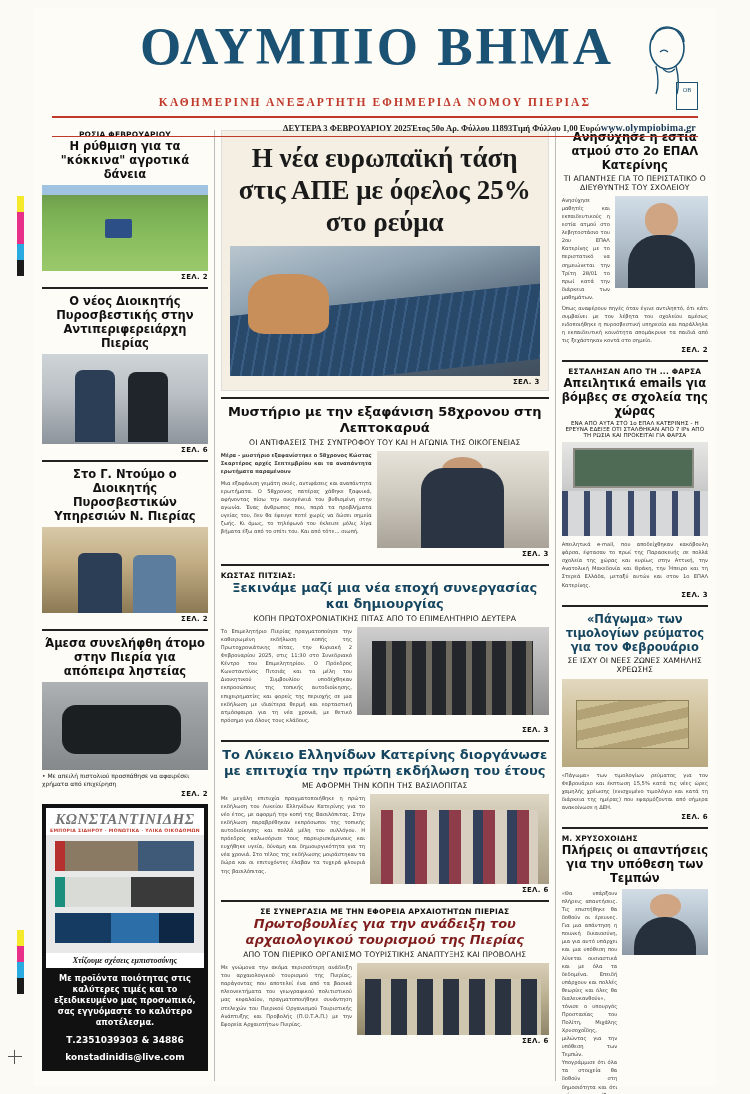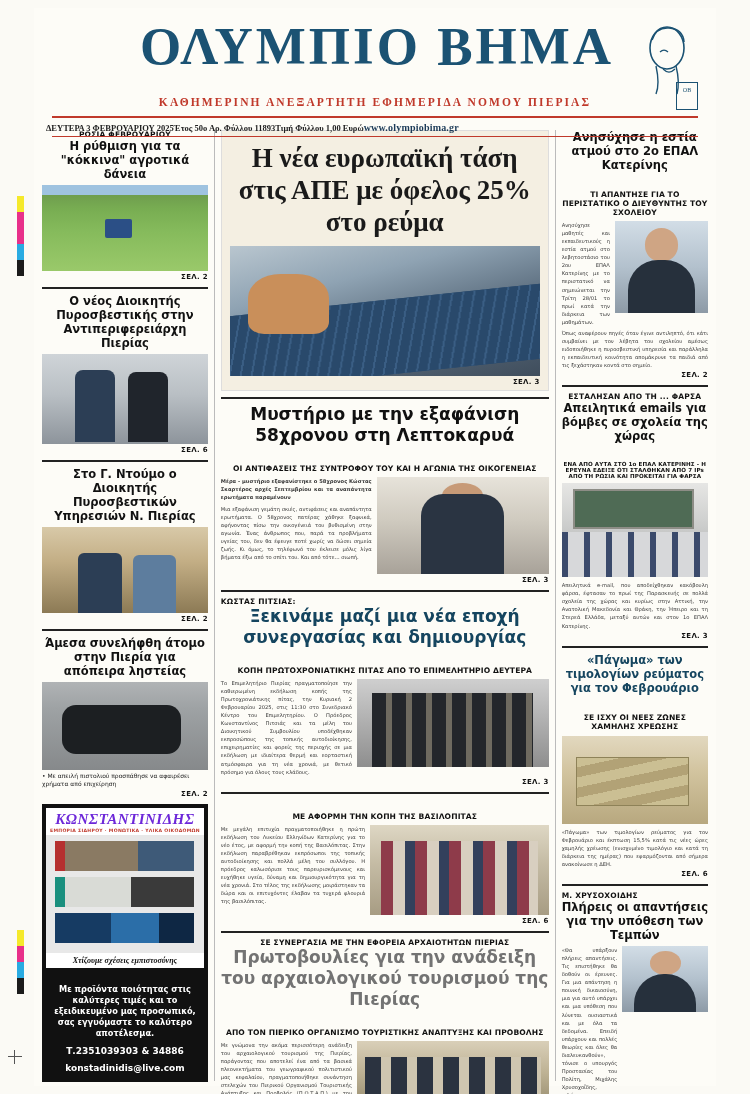--- a/index.html
+++ b/index.html
@@ -46,21 +46,21 @@
     font-weight: bold;
     font-size: 11.5px;
     letter-spacing: 2.1px;
     color: #c0392b;
     margin-top: 23px;
   }
   .mast-rule {
     height: 2px; background: #c0392b; margin: 8px 18px 0 18px;
   }
   .mast-info {
-    display: flex; justify-content: flex-start; align-items: center;
+    display: flex; justify-content: flex-end; align-items: center;
     margin: 4px 20px 0 12px;
     font-family: "Liberation Serif", serif;
     font-size: 8.5px; font-weight: bold; color: #222;
   }
   .mast-info .url {
     font-size: 10px; color: #1b3a57; letter-spacing: .2px;
   }
   .mast-rule2 { height: 1.2px; background: #c0392b; margin: 3px 18px 0 18px; }
   .zeus {
     position: absolute; right: 18px; top: 14px;
@@ -87,36 +87,36 @@
 
   .kicker {
     font-size: 7.5px; font-weight: bold; color: #111; letter-spacing: .2px;
   }
   .kicker-c { text-align: center; }
   .hl-s {
     font-size: 11.5px; font-weight: bold; color: #111; text-align: center;
     line-height: 1.22; font-family: "DejaVu Sans", sans-serif;
   }
   .hl-m {
-    font-size: 17px; font-weight: bold; color: #111; text-align: center;
+    font-size: 13px; font-weight: bold; color: #111; text-align: center;
     line-height: 1.24;
   }
   .hl-xl {
     font-family: "Liberation Serif", serif;
     font-size: 27px; font-weight: bold; color: #1a1a1a;
     text-align: center; line-height: 1.18;
   }
   .overline {
     font-family: "Liberation Serif", serif;
     font-size: 12.5px; font-weight: bold; text-align: center;
     color: #111; letter-spacing: .3px;
   }
   .subdeck {
-    font-size: 7.6px; font-weight: bold; text-align: center;
-    color: #111; letter-spacing: .1px; margin-top: 18px;
+    font-size: 7.6px; font-weight: normal; text-align: center;
+    color: #111; letter-spacing: .1px; margin-top: 2px;
   }
   .sel {
     font-size: 7px; font-weight: bold; text-align: right; color: #111;
     margin-top: 2px; letter-spacing: .3px;
   }
   .body-txt {
     font-size: 5.2px; line-height: 1.55; color: #3a3a3a; text-align: justify;
     font-family: "DejaVu Sans", sans-serif;
   }
   .cap {
@@ -242,34 +242,34 @@
   
   .ad {
     border: 1.5px solid #111; background: #111; color: #fff;
     padding: 3px;
   }
   .ad-logo {
     background: #fff; text-align: center; padding: 3px 0 2px;
   }
   .ad-logo .nm {
     font-family: "Liberation Serif", serif; font-style: italic; font-weight: bold;
-    font-size: 15px; color: #6d28d9; letter-spacing: .5px;
+    font-size: 15px; color: #737373; letter-spacing: .5px;
   }
   .ad-logo .sl {
     font-size: 4.6px; color: #c0392b; font-weight: bold; letter-spacing: .3px;
   }
   .ad-img { height: 118px; position: relative; overflow: hidden; background:#e8e8e8; }
   .ad-img .strip { position:absolute; left:6%; width:88%; height:30px; }
   .ad-slogan {
     background:#fff; color:#111; text-align:center; font-style: italic;
     font-weight: bold; font-size: 8px; padding: 3px 0;
     font-family: "Liberation Serif", serif;
   }
   .ad-text {
-    text-align:center; font-size: 8.2px; line-height: 1.35; padding: 16px 3px 3px;
+    text-align:center; font-size: 8.2px; line-height: 1.35; padding: 5px 3px 3px;
     font-weight: bold;
   }
   .ad-contact {
     text-align:center; font-size: 9px; line-height: 1.4; padding: 3px 0 4px;
     font-weight: bold;
   }
 
   .flex-row { display: flex; gap: 5px; }
   .txtcol { flex: 0 0 46%; }
 </style>
@@ -411,35 +411,36 @@
             <div class="body-txt">Το Επιμελητήριο Πιερίας πραγματοποίησε την καθιερωμένη εκδήλωση κοπής της Πρωτοχρονιάτικης πίτας, την Κυριακή 2 Φεβρουαρίου 2025, στις 11:30 στο Συνεδριακό Κέντρο του Επιμελητηρίου. Ο Πρόεδρος Κωνσταντίνος Πιτσιάς και τα μέλη του Διοικητικού Συμβουλίου υποδέχθηκαν εκπροσώπους της τοπικής αυτοδιοίκησης, επιχειρηματίες και φορείς της περιοχής σε μια εκδήλωση με ιδιαίτερα θερμή και εορταστική ατμόσφαιρα για τη νέα χρονιά, με θετικό πρόσημο για όλους τους κλάδους.</div>
           </div>
           <div class="photo ph-priests" style="flex:1; height:88px;"></div>
         </div>
         <div class="sel">ΣΕΛ. 3</div>
       </div>
 
       <div class="hr-thick"></div>
 
       <div class="story">
+        <div class="hl-m" style="color:#15455f;">Το Λύκειο Ελληνίδων Κατερίνης διοργάνωσε με επιτυχία την πρώτη εκδήλωση του έτους</div>
         <div class="subdeck">ΜΕ ΑΦΟΡΜΗ ΤΗΝ ΚΟΠΗ ΤΗΣ ΒΑΣΙΛΟΠΙΤΑΣ</div>
         <div class="flex-row" style="margin-top:4px;">
           <div class="txtcol" style="flex:0 0 44%">
             <div class="body-txt">Με μεγάλη επιτυχία πραγματοποιήθηκε η πρώτη εκδήλωση του Λυκείου Ελληνίδων Κατερίνης για το νέο έτος, με αφορμή την κοπή της Βασιλόπιτας. Στην εκδήλωση παραβρέθηκαν εκπρόσωποι της τοπικής αυτοδιοίκησης και πολλά μέλη του συλλόγου. Η πρόεδρος καλωσόρισε τους παρευρισκόμενους και ευχήθηκε υγεία, δύναμη και δημιουργικότητα για τη νέα χρονιά. Στο τέλος της εκδήλωσης μοιράστηκαν τα δώρα και οι επιτυχόντες έλαβαν τα τυχερά φλουριά της βασιλόπιτας.</div>
           </div>
           <div class="photo ph-women" style="flex:1; height:90px;"></div>
         </div>
         <div class="sel">ΣΕΛ. 6</div>
       </div>
 
       <div class="hr-thick"></div>
 
       <div class="story">
         <div class="kicker kicker-c">ΣΕ ΣΥΝΕΡΓΑΣΙΑ ΜΕ ΤΗΝ ΕΦΟΡΕΙΑ ΑΡΧΑΙΟΤΗΤΩΝ ΠΙΕΡΙΑΣ</div>
-        <div class="hl-m" style="color:#737373;">Πρωτοβουλίες για την ανάδειξη του αρχαιολογικού τουρισμού της Πιερίας</div>
+        <div class="hl-m" style="color:#7f1d1d;font-style:italic;">Πρωτοβουλίες για την ανάδειξη του αρχαιολογικού τουρισμού της Πιερίας</div>
         <div class="subdeck">ΑΠΟ ΤΟΝ ΠΙΕΡΙΚΟ ΟΡΓΑΝΙΣΜΟ ΤΟΥΡΙΣΤΙΚΗΣ ΑΝΑΠΤΥΞΗΣ ΚΑΙ ΠΡΟΒΟΛΗΣ</div>
         <div class="flex-row" style="margin-top:4px;">
           <div class="txtcol" style="flex:0 0 40%">
             <div class="body-txt">Με γνώμονα την ακόμα περισσότερη ανάδειξη του αρχαιολογικού τουρισμού της Πιερίας, παράγοντας που αποτελεί ένα από τα βασικά πλεονεκτήματα του γεωγραφικού πολιτιστικού μας κεφαλαίου, πραγματοποιήθηκε συνάντηση στελεχών του Πιερικού Οργανισμού Τουριστικής Ανάπτυξης και Προβολής (Π.Ο.Τ.Α.Π.) με την Εφορεία Αρχαιοτήτων Πιερίας.</div>
           </div>
           <div class="photo ph-meet" style="flex:1; height:72px;"></div>
         </div>
         <div class="sel">ΣΕΛ. 6</div>
       </div>
     </div>

